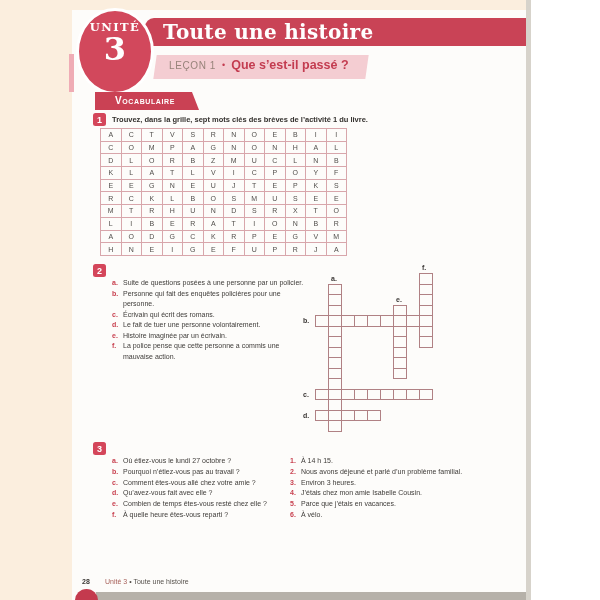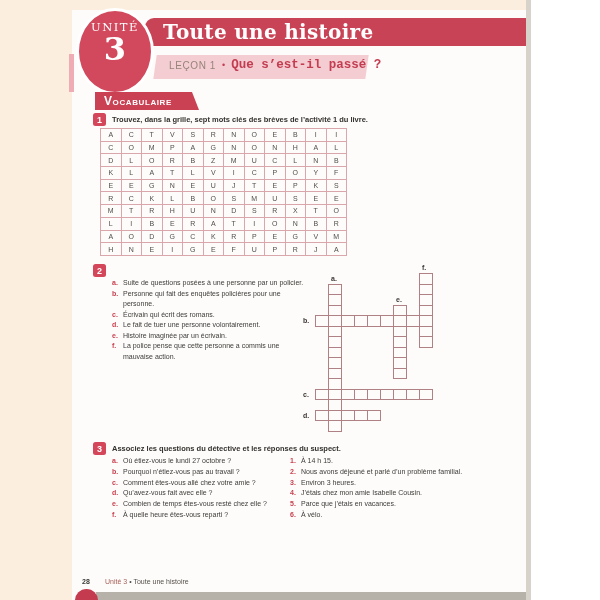--- a/index.html
+++ b/index.html
@@ -11,29 +11,29 @@
   #bg-cream{left:0;top:0;width:527px;height:600px;background:#fbeede;}
   #page-sheet{left:72px;top:10px;width:454px;height:590px;background:#fdfcfa;}
   #edge-line{left:526px;top:0;width:5px;height:600px;background:#d7d3cb;}
   #pink-strip{left:69px;top:54px;width:5px;height:38px;background:#efacb5;}
 
   
   #title-banner{left:145px;top:18px;width:381px;height:28px;background:#c94356;border-radius:9px 0 0 0;}
   #page-title{left:163px;top:20px;font-family:"DejaVu Serif",serif;font-weight:bold;font-size:20px;color:#ffffff;letter-spacing:.3px;}
   #unit-badge{left:76px;top:8px;width:72px;height:72px;border-radius:50%;background:#d2485c;border:3px solid #ffffff;
               display:flex;flex-direction:column;align-items:center;justify-content:flex-start;padding-top:9px;box-sizing:content-box;}
-  #unit-label{font-family:"DejaVu Serif",serif;font-weight:normal;font-size:11.5px;color:#ffffff;letter-spacing:1.5px;}
+  #unit-label{font-family:"DejaVu Serif",serif;font-weight:bold;font-size:11.5px;color:#ffffff;letter-spacing:1.5px;}
   #unit-number{font-family:"DejaVu Serif",serif;font-weight:bold;font-size:32px;line-height:30px;color:#ffffff;}
   #lesson-banner{left:155px;top:55px;width:212px;height:24px;background:#f4cdd2;transform:skewX(-8deg);}
   #lesson-text{left:169px;top:55px;height:20px;display:flex;align-items:center;gap:6px;}
   #lesson-label{font-size:10px;color:#97837a;letter-spacing:.6px;}
   #lesson-sep{font-size:9px;color:#c33c50;}
-  #lesson-title{font-weight:bold;font-size:12.5px;color:#c33c50;font-family:Liberation Mono, monospace;}
-  #vocab-label{left:95px;top:92px;width:104px;height:18px;background:#ca4154;line-height:18px;padding-left:9px;box-sizing:border-box;
-               color:#ffffff;font-weight:bold;font-variant:small-caps;font-size:12px;letter-spacing:.6px;
+  #lesson-title{font-weight:bold;font-size:12.5px;color:#c33c50;}
+  #vocab-label{left:95px;top:92px;width:104px;height:18px;background:#ca4154;line-height:18px;padding-left:20px;box-sizing:border-box;
+               color:#ffffff;font-weight:bold;font-variant:small-caps;font-size:10px;letter-spacing:.6px;
                clip-path:polygon(0 0,calc(100% - 7px) 0,100% 100%,0 100%);}
 
   
   .ex-header{display:flex;gap:6px;align-items:flex-start;width:440px;}
   .ex-badge{flex:none;width:13px;height:13px;background:#d4465a;color:#ffffff;font-weight:bold;font-size:9px;
             display:flex;align-items:center;justify-content:center;border-radius:2.5px;}
   .ex-title{font-weight:bold;font-size:7.5px;color:#33302d;line-height:13px;}
   #ex1-header{left:93px;top:113px;}
   #ex2-header{left:93px;top:264px;}
   #ex3-header{left:93px;top:442px;}
@@ -282,21 +282,20 @@
       <div class="xw-cell" style="left: 119px; top: 24.5px;"></div>
       <div class="xw-cell" style="left: 119px; top: 35px;"></div>
       <div class="xw-cell" style="left: 119px; top: 45.5px;"></div>
       <div class="xw-cell" style="left: 119px; top: 56px;"></div>
       <div class="xw-cell" style="left: 119px; top: 66.5px;"></div>
       <div class="xw-cell" style="left: 119px; top: 77px;"></div>
     </div>
 
   <div class="abs ex-header" id="ex3-header">
     <div class="ex-badge">3</div>
-    <div class="ex-title">Associez les questions du détective et les réponses du suspect.</div>
   </div>
   <div class="abs" id="questions">
     <div class="list-item"><span class="item-label">a.</span><span>Où étiez-vous le lundi 27 octobre ?</span></div>
     <div class="list-item"><span class="item-label">b.</span><span>Pourquoi n’étiez-vous pas au travail ?</span></div>
     <div class="list-item"><span class="item-label">c.</span><span>Comment êtes-vous allé chez votre amie ?</span></div>
     <div class="list-item"><span class="item-label">d.</span><span>Qu’avez-vous fait avec elle ?</span></div>
     <div class="list-item"><span class="item-label">e.</span><span>Combien de temps êtes-vous resté chez elle ?</span></div>
     <div class="list-item"><span class="item-label">f.</span><span>À quelle heure êtes-vous reparti ?</span></div>
   </div>
   <div class="abs" id="answers">

